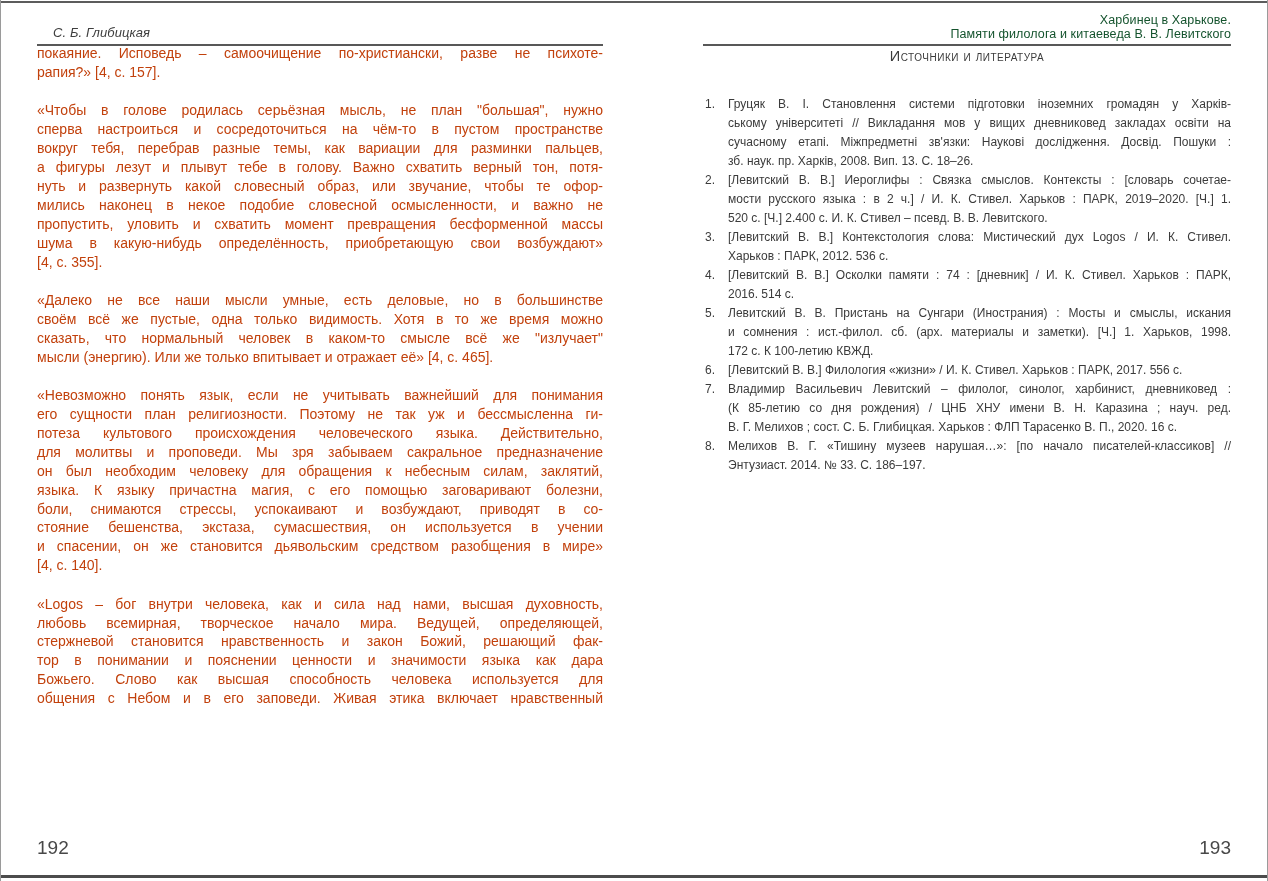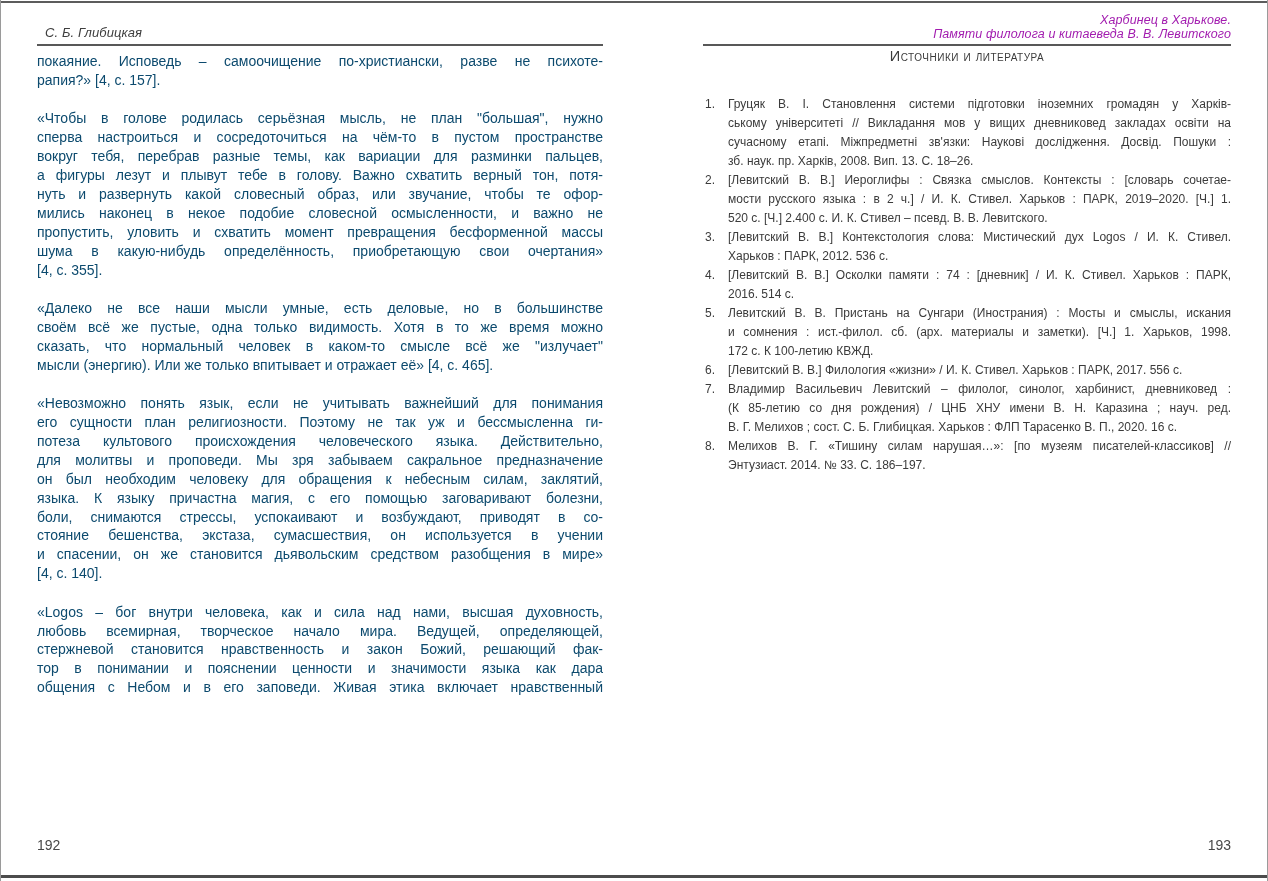--- a/index.html
+++ b/index.html
@@ -27,36 +27,36 @@
   .page.left  { left: 36px;  width: 566px; }
   .page.right { left: 702px; width: 528px; }
 
   .running-head {
     position: absolute; top: 0; left: 0; right: 0;
     height: 44px;
     border-bottom: 2px solid #585858;
     box-sizing: content-box;
   }
   .rh-left-text {
-    position: absolute; bottom: 4px; left: 8px;
+    position: absolute; bottom: 4px; left: 16px;
     font-style: italic; font-size: 13px; color: #3e3e3e;
     letter-spacing: 0.1px;
   }
   .rh-right-wrap {
     position: absolute; bottom: 3px; right: 0; left: 0;
     text-align: right;
   }
   .rh-line {
-    font-style: italic; font-size: 12.5px; line-height: 13.5px;
-    color: #a21caf; letter-spacing: 0.1px;
+    font-size: 12.5px; line-height: 13.5px;
+    color: #14532d; letter-spacing: 0.1px;
   }
 
   .body-text {
-    position: absolute; top: 52px; left: 0; right: 0;
-    font-size: 14px; line-height: 18.9px; color: #0c4a6e;
+    position: absolute; top: 44px; left: 0; right: 0;
+    font-size: 14px; line-height: 18.9px; color: #c2410c;
   }
   .para + .para { margin-top: 19.5px; }
   .line { text-align: justify; text-align-last: justify; }
   .line.last { text-align-last: left; }
 
   .section-heading {
     position: absolute; top: 48px; left: 0; right: 0;
     margin: 0; text-align: center;
     font-size: 14.5px; font-weight: normal;
     font-variant: small-caps; letter-spacing: 0.5px;
@@ -65,21 +65,21 @@
   .ref-list {
     position: absolute; top: 95px; left: 0; right: 0;
     font-size: 12px; line-height: 19px; color: #3b3b3b;
   }
   .ref { position: relative; }
   .ref-num { position: absolute; left: 2px; top: 0; }
   .ref-lines { margin-left: 25px; }
 
   .page-number {
     position: absolute; top: 837px;
-    font-size: 14px; color: #484848;
+    font-size: 19px; color: #484848;
   }
   .pn-left  { left: 0; }
   .pn-right { right: 0; text-align: left; }
 </style>
 </head>
 <body>
 
 <div class="sheet">
   <div class="top-rule"></div>
 
@@ -94,21 +94,21 @@
           <div class="line last">рапия?» [4, с. 157].</div>
         </div>
         <div class="para">
           <div class="line">«Чтобы в голове родилась серьёзная мысль, не план "большая", нужно</div>
           <div class="line">сперва настроиться и сосредоточиться на чём-то в пустом пространстве</div>
           <div class="line">вокруг тебя, перебрав разные темы, как вариации для разминки пальцев,</div>
           <div class="line">а фигуры лезут и плывут тебе в голову. Важно схватить верный тон, потя-</div>
           <div class="line">нуть и развернуть какой словесный образ, или звучание, чтобы те офор-</div>
           <div class="line">мились наконец в некое подобие словесной осмысленности, и важно не</div>
           <div class="line">пропустить, уловить и схватить момент превращения бесформенной массы</div>
-          <div class="line">шума в какую-нибудь определённость, приобретающую свои очертания»</div>
+          <div class="line">шума в какую-нибудь определённость, приобретающую свои возбуждают»</div>
           <div class="line last">[4, с. 355].</div>
         </div>
         <div class="para">
           <div class="line">«Далеко не все наши мысли умные, есть деловые, но в большинстве</div>
           <div class="line">своём всё же пустые, одна только видимость. Хотя в то же время можно</div>
           <div class="line">сказать, что нормальный человек в каком-то смысле всё же "излучает"</div>
           <div class="line last">мысли (энергию). Или же только впитывает и отражает её» [4, с. 465].</div>
         </div>
         <div class="para">
           <div class="line">«Невозможно понять язык, если не учитывать важнейший для понимания</div>
@@ -120,20 +120,21 @@
           <div class="line">боли, снимаются стрессы, успокаивают и возбуждают, приводят в со-</div>
           <div class="line">стояние бешенства, экстаза, сумасшествия, он используется в учении</div>
           <div class="line">и спасении, он же становится дьявольским средством разобщения в мире»</div>
           <div class="line last">[4, с. 140].</div>
         </div>
         <div class="para">
           <div class="line">«Logos – бог внутри человека, как и сила над нами, высшая духовность,</div>
           <div class="line">любовь всемирная, творческое начало мира. Ведущей, определяющей,</div>
           <div class="line">стержневой становится нравственность и закон Божий, решающий фак-</div>
           <div class="line">тор в понимании и пояснении ценности и значимости языка как дара</div>
+          <div class="line">Божьего. Слово как высшая способность человека используется для</div>
           <div class="line">общения с Небом и в его заповеди. Живая этика включает нравственный</div>
         </div>
       </div>
 
     <div class="page-number pn-left">192</div>
   </section>
 
   <section class="page right">
     <header class="running-head">
       <div class="rh-right-wrap">
@@ -194,21 +195,21 @@
           <span class="ref-num">7.</span>
           <div class="ref-lines">
             <div class="line">Владимир Васильевич Левитский – филолог, синолог, харбинист, дневниковед :</div>
             <div class="line">(К 85-летию со дня рождения) / ЦНБ ХНУ имени В. Н. Каразина ; науч. ред.</div>
             <div class="line last">В. Г. Мелихов ; сост. С. Б. Глибицкая. Харьков : ФЛП Тарасенко В. П., 2020. 16 с.</div>
           </div>
         </div>
         <div class="ref">
           <span class="ref-num">8.</span>
           <div class="ref-lines">
-            <div class="line">Мелихов В. Г. «Тишину силам нарушая…»: [по музеям писателей-классиков] //</div>
+            <div class="line">Мелихов В. Г. «Тишину музеев нарушая…»: [по начало писателей-классиков] //</div>
             <div class="line last">Энтузиаст. 2014. № 33. С. 186–197.</div>
           </div>
         </div>
       </div>
 
     <div class="page-number pn-right">193</div>
   </section>
 
   <div class="bottom-rule"></div>
 </div>

